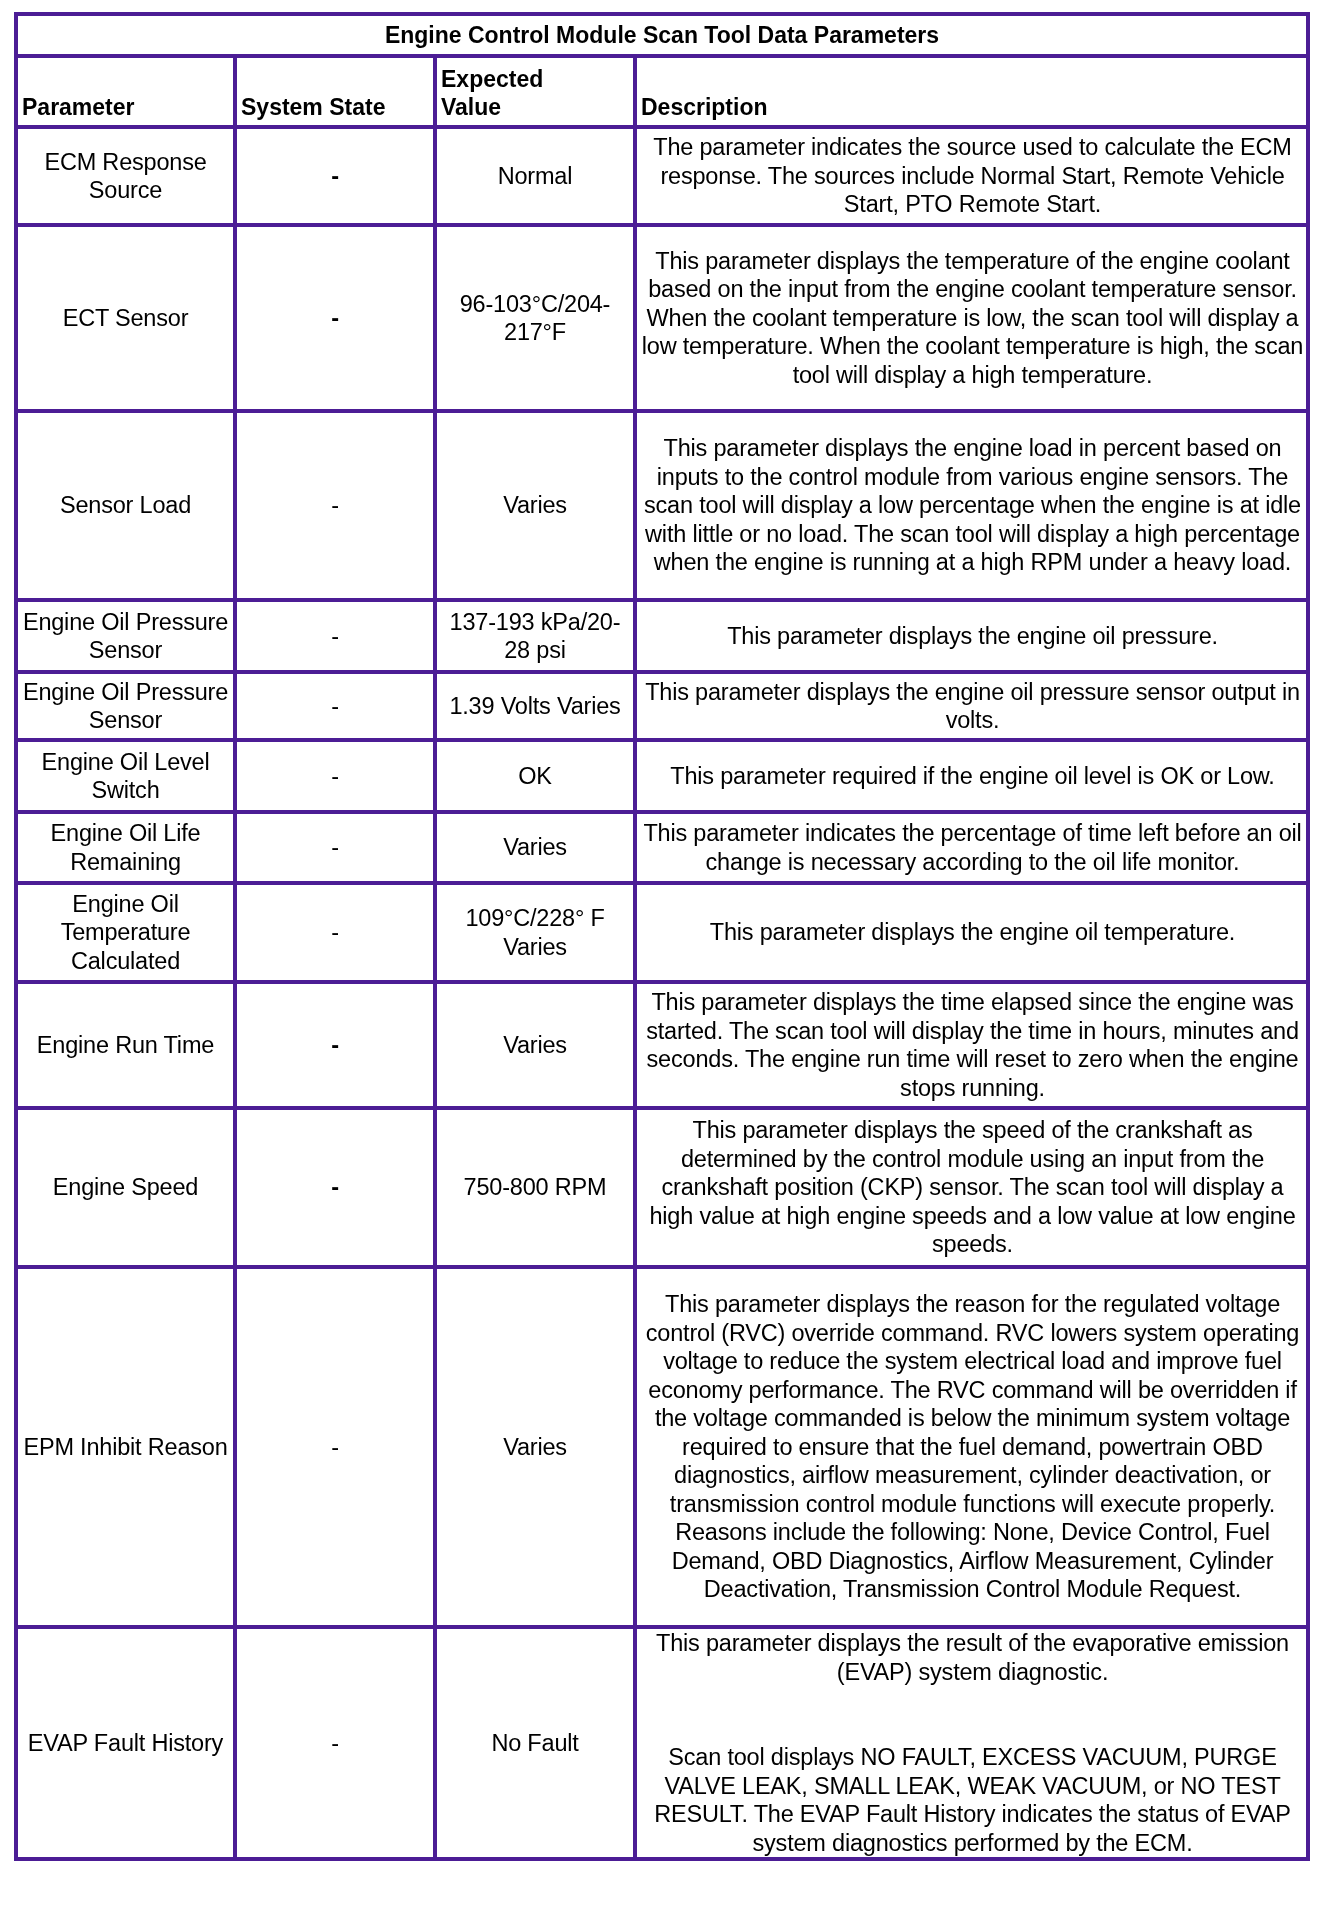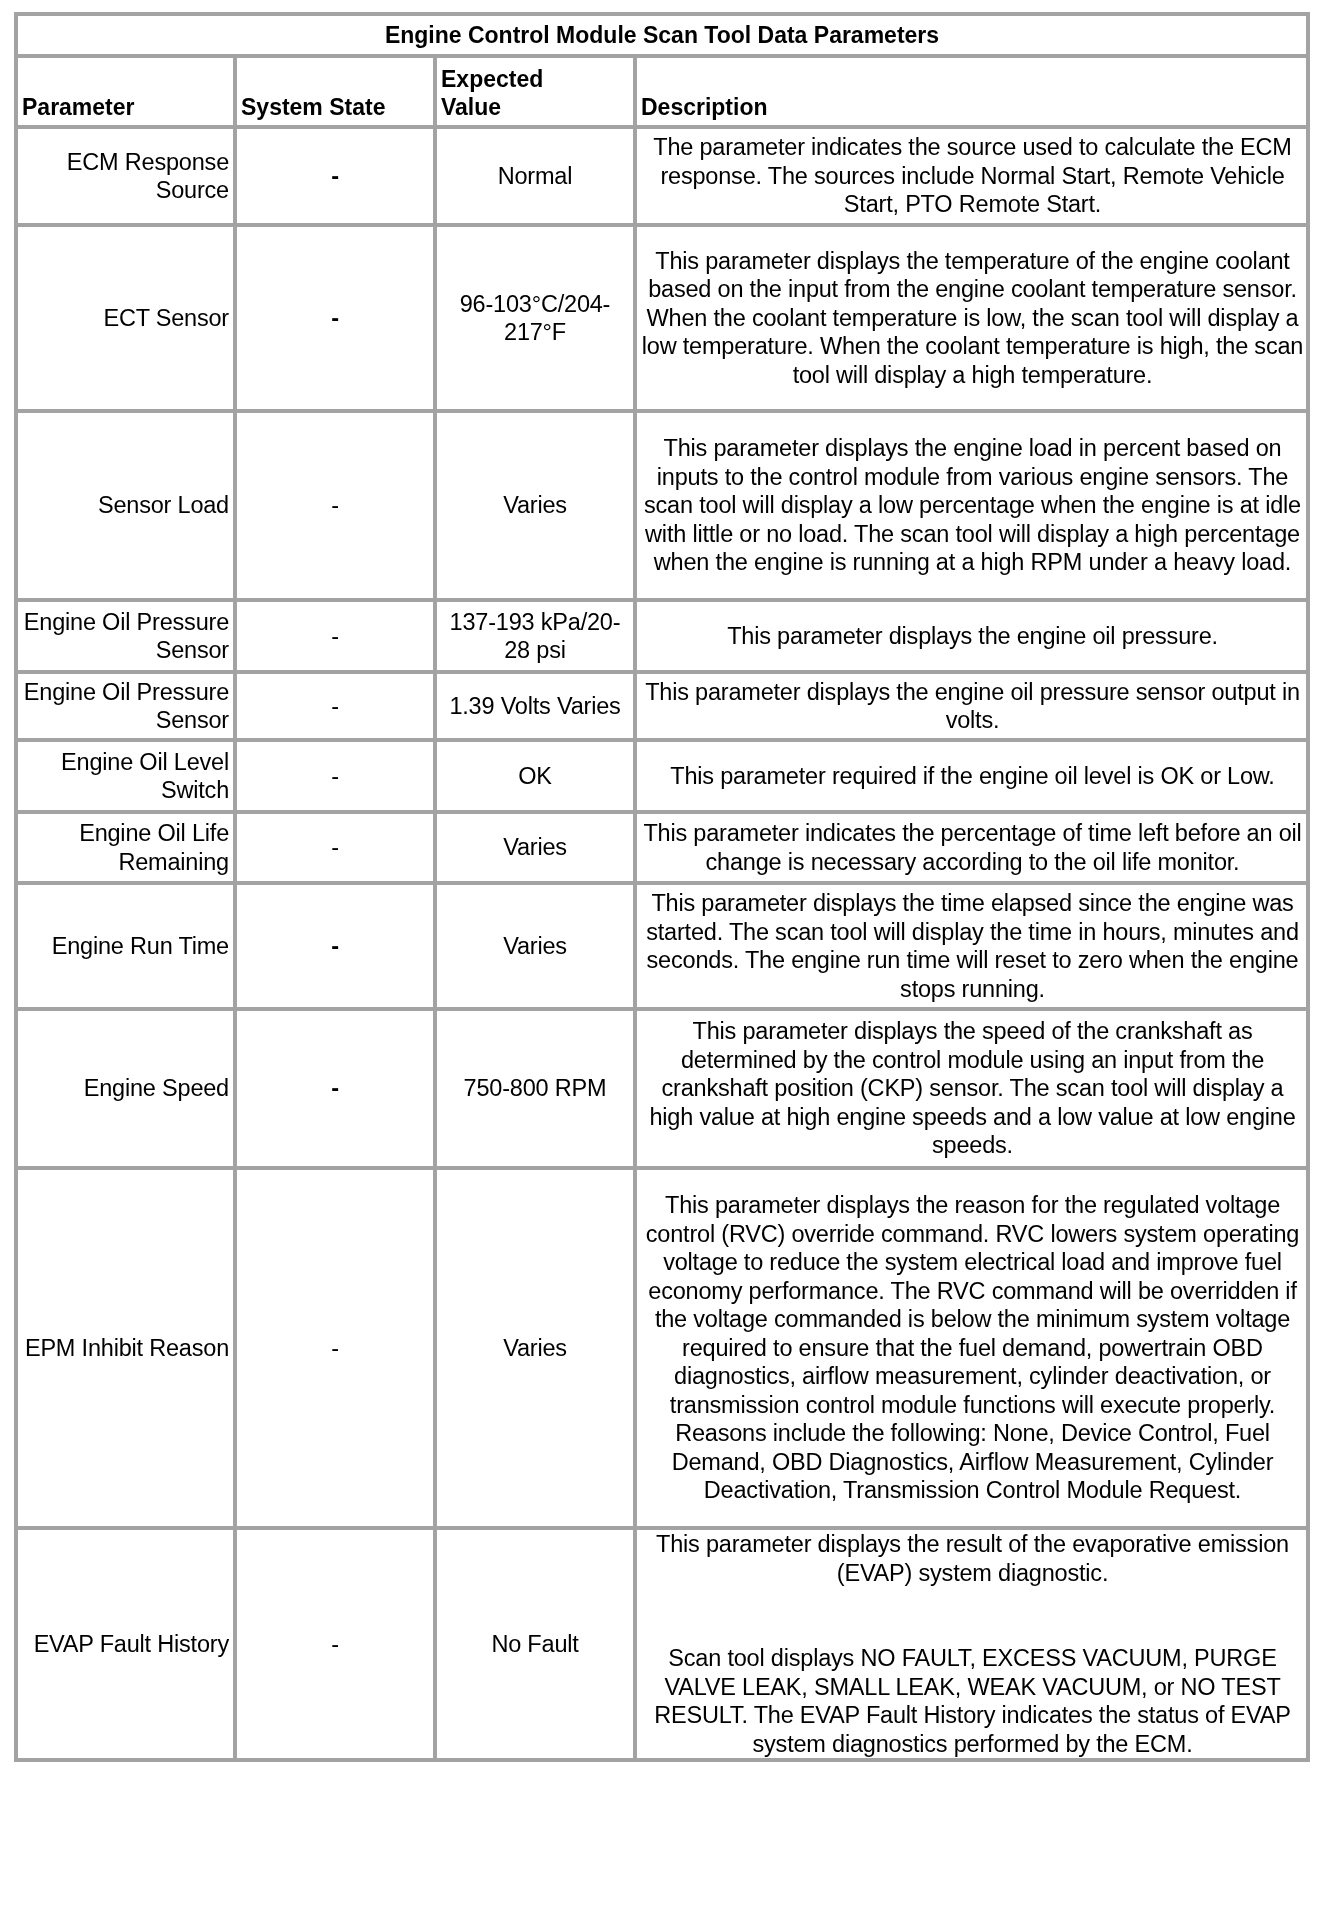--- a/index.html
+++ b/index.html
@@ -1,26 +1,26 @@
 <!DOCTYPE html>
 <html><head>
 <meta charset="utf-8">
 <style>
   html, body { margin: 0; padding: 0; background: #ffffff; }
   body { width: 1328px; height: 1926px; position: relative; overflow: hidden;
          font-family: "Liberation Sans", sans-serif; color: #000; }
   .tbl { position: absolute; left: 14px; top: 12px; width: 1296px;
          border-collapse: collapse; table-layout: fixed; }
-  .tbl td, .tbl th { border: 4px solid #a3a3a3; padding: 0 4px; vertical-align: middle; }
+  .tbl td, .tbl th { border: 4px solid #4c1d95; padding: 0 4px; vertical-align: middle; }
   .tbl th { font-weight: bold; font-size: 23px; line-height: 28px; }
   .title-cell { height: 38px; text-align: center; font-size: 23px; }
   .head-row th { height: 63px; text-align: left; vertical-align: bottom; padding-bottom: 4px; }
   .head-row th.desc-h { text-align: left; }
   td { font-size: 23.5px; line-height: 28.5px; letter-spacing: -0.2px; }
-  td.param { text-align: right; padding-left: 4px; }
+  td.param { text-align: center; padding-left: 4px; }
   td.state { text-align: center; }
   td.state.bold-dash { font-weight: bold; }
   td.exp { text-align: center; }
   td.desc { text-align: center; padding-left: 4px; padding-right: 2px; }
   .col-param { width: 219px; }
   .col-state { width: 200px; }
   .col-exp { width: 200px; }
   .col-desc { width: auto; }
   .desc-p { display: block; }
   .desc-gap { display: block; height: 57px; }
@@ -81,20 +81,26 @@
     <td class="state">-</td>
     <td class="exp">OK</td>
     <td class="desc">This parameter required if the engine oil level is OK or Low.</td>
   </tr>
   <tr style="height:71px">
     <td class="param">Engine Oil Life Remaining</td>
     <td class="state">-</td>
     <td class="exp">Varies</td>
     <td class="desc">This parameter indicates the percentage of time left before an oil change is necessary according to the oil life monitor.</td>
   </tr>
+  <tr style="height:99px">
+    <td class="param">Engine Oil Temperature Calculated</td>
+    <td class="state">-</td>
+    <td class="exp">109°C/228° F Varies</td>
+    <td class="desc">This parameter displays the engine oil temperature.</td>
+  </tr>
   <tr style="height:126px">
     <td class="param">Engine Run Time</td>
     <td class="state bold-dash">-</td>
     <td class="exp">Varies</td>
     <td class="desc">This parameter displays the time elapsed since the engine was started. The scan tool will display the time in hours, minutes and seconds. The engine run time will reset to zero when the engine stops running.</td>
   </tr>
   <tr style="height:159px">
     <td class="param">Engine Speed</td>
     <td class="state bold-dash">-</td>
     <td class="exp">750-800 RPM</td>

